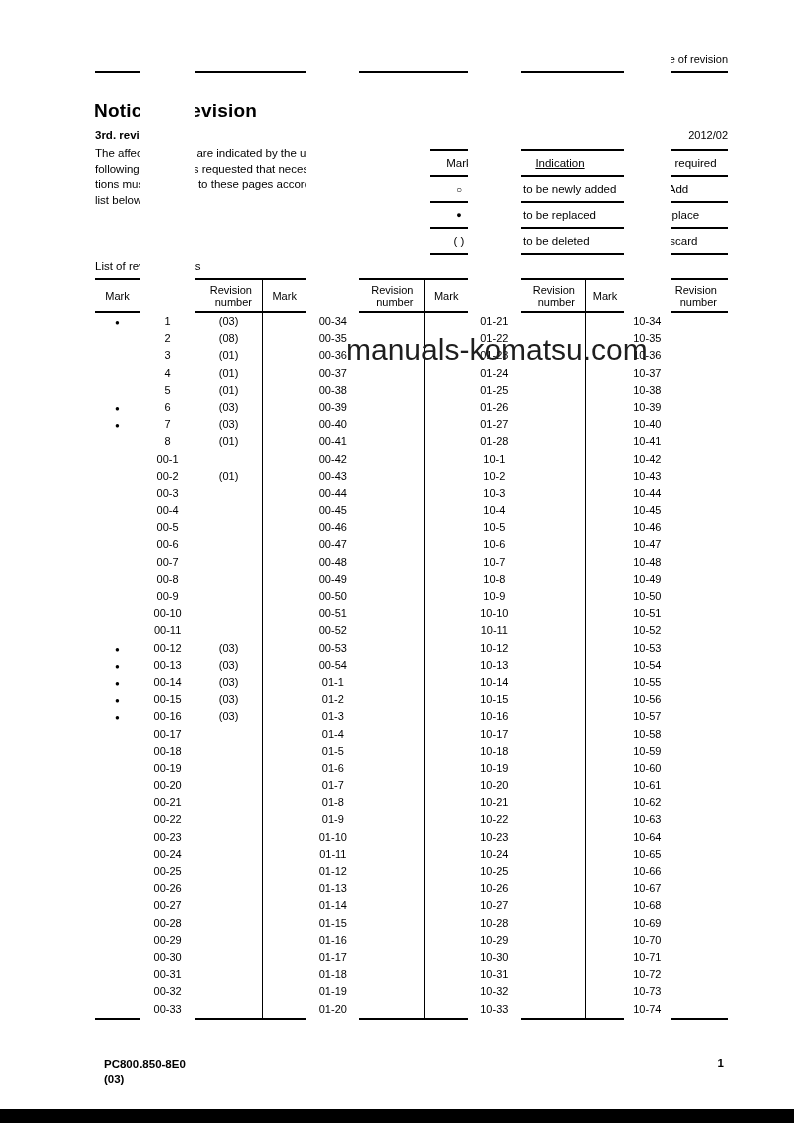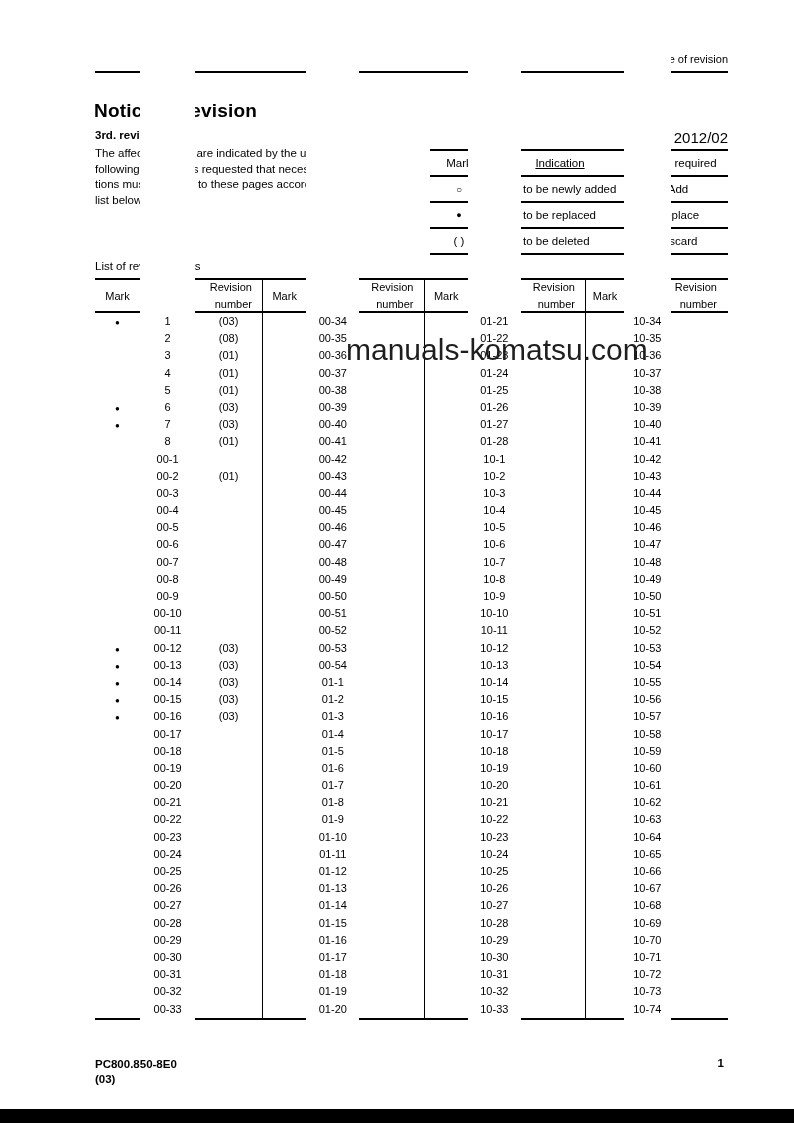--- a/index.html
+++ b/index.html
@@ -6,21 +6,21 @@
   .page{position:relative;width:794px;height:1123px;background:#ffffff;overflow:hidden;
         font-family:"Liberation Sans",sans-serif;color:#000;}
   .abs{position:absolute;}
 
   .running-header{top:53px;right:66px;font-size:11px;}
   .top-rule{top:71px;left:95px;width:633px;height:2px;background:#000;}
 
   .doc-title{top:100px;left:94px;font-size:19px;font-weight:bold;letter-spacing:.2px;}
   .rev-heading{top:129px;left:95px;font-size:11.5px;font-weight:bold;}
   .intro{top:146px;left:95px;width:320px;font-size:11.5px;line-height:15.6px;white-space:pre-line;}
-  .date{top:129px;right:66px;font-size:15px;}
+  .date{top:129px;right:66px;font-size:11px;}
 
   
   .legend{top:149px;left:430px;width:298px;border-top:2px solid #000;}
   .lrow{display:flex;border-bottom:2px solid #000;}
   .lrow.head{font-size:11.5px;}
   .lc{height:24px;display:flex;align-items:center;justify-content:center;font-size:11.5px;}
   .lc.c1{width:58px;}
   .lc.c2{width:140px;border-left:1.5px solid #000;border-right:1.5px solid #000;justify-content:flex-start;padding-left:4px;box-sizing:border-box;}
   .lc.c3{width:100px;}
   .mark-circle{font-size:10px;}
@@ -33,32 +33,32 @@
   .bt-header{display:flex;border-bottom:2px solid #000;}
   .bt-body{display:flex;}
   .group{box-sizing:border-box;}
   .g0{width:167px;}
   .g1,.g2{width:161.5px;border-left:1.5px solid #000;}
   .g3{width:142px;border-left:1.5px solid #000;}
   .ghead{display:flex;height:31px;align-items:center;}
   .ghead .hc{font-size:11px;}
   .hc.mark{width:27%;text-align:center;}
   .hc.page{width:33%;text-align:center;}
-  .hc.rev{width:40%;text-align:right;padding-right:10px;box-sizing:border-box;white-space:pre-line;line-height:17px;}
+  .hc.rev{width:40%;text-align:right;padding-right:10px;box-sizing:border-box;white-space:pre-line;line-height:12px;}
   .bt-bottom{height:2px;background:#000;}
   .trow{display:flex;height:17.2px;line-height:17.2px;font-size:11px;}
   .c{display:block;}
   .c.mark{width:27%;text-align:center;}
   .c.mark .dot{font-size:8px;}
   .c.page{width:33%;text-align:center;}
   .c.rev{width:40%;text-align:center;}
 
   .watermark{top:333px;left:346px;font-size:30px;color:#1e1e1e;letter-spacing:0;}
 
-  .footer-code{top:1057px;left:95px;font-size:11.5px;font-weight:bold;line-height:15px;}
+  .footer-code{top:1057px;left:104px;font-size:11.5px;font-weight:bold;line-height:15px;}
   .footer-page{top:1057px;right:70px;font-size:11.5px;font-weight:bold;}
   .bottom-bar{left:0;bottom:0;width:794px;height:14px;background:#000;}
 </style>
 </head>
 <body>
 
 <div class="page">
 
   <div class="abs running-header">Notice of revision</div>
   <div class="abs top-rule"></div>

